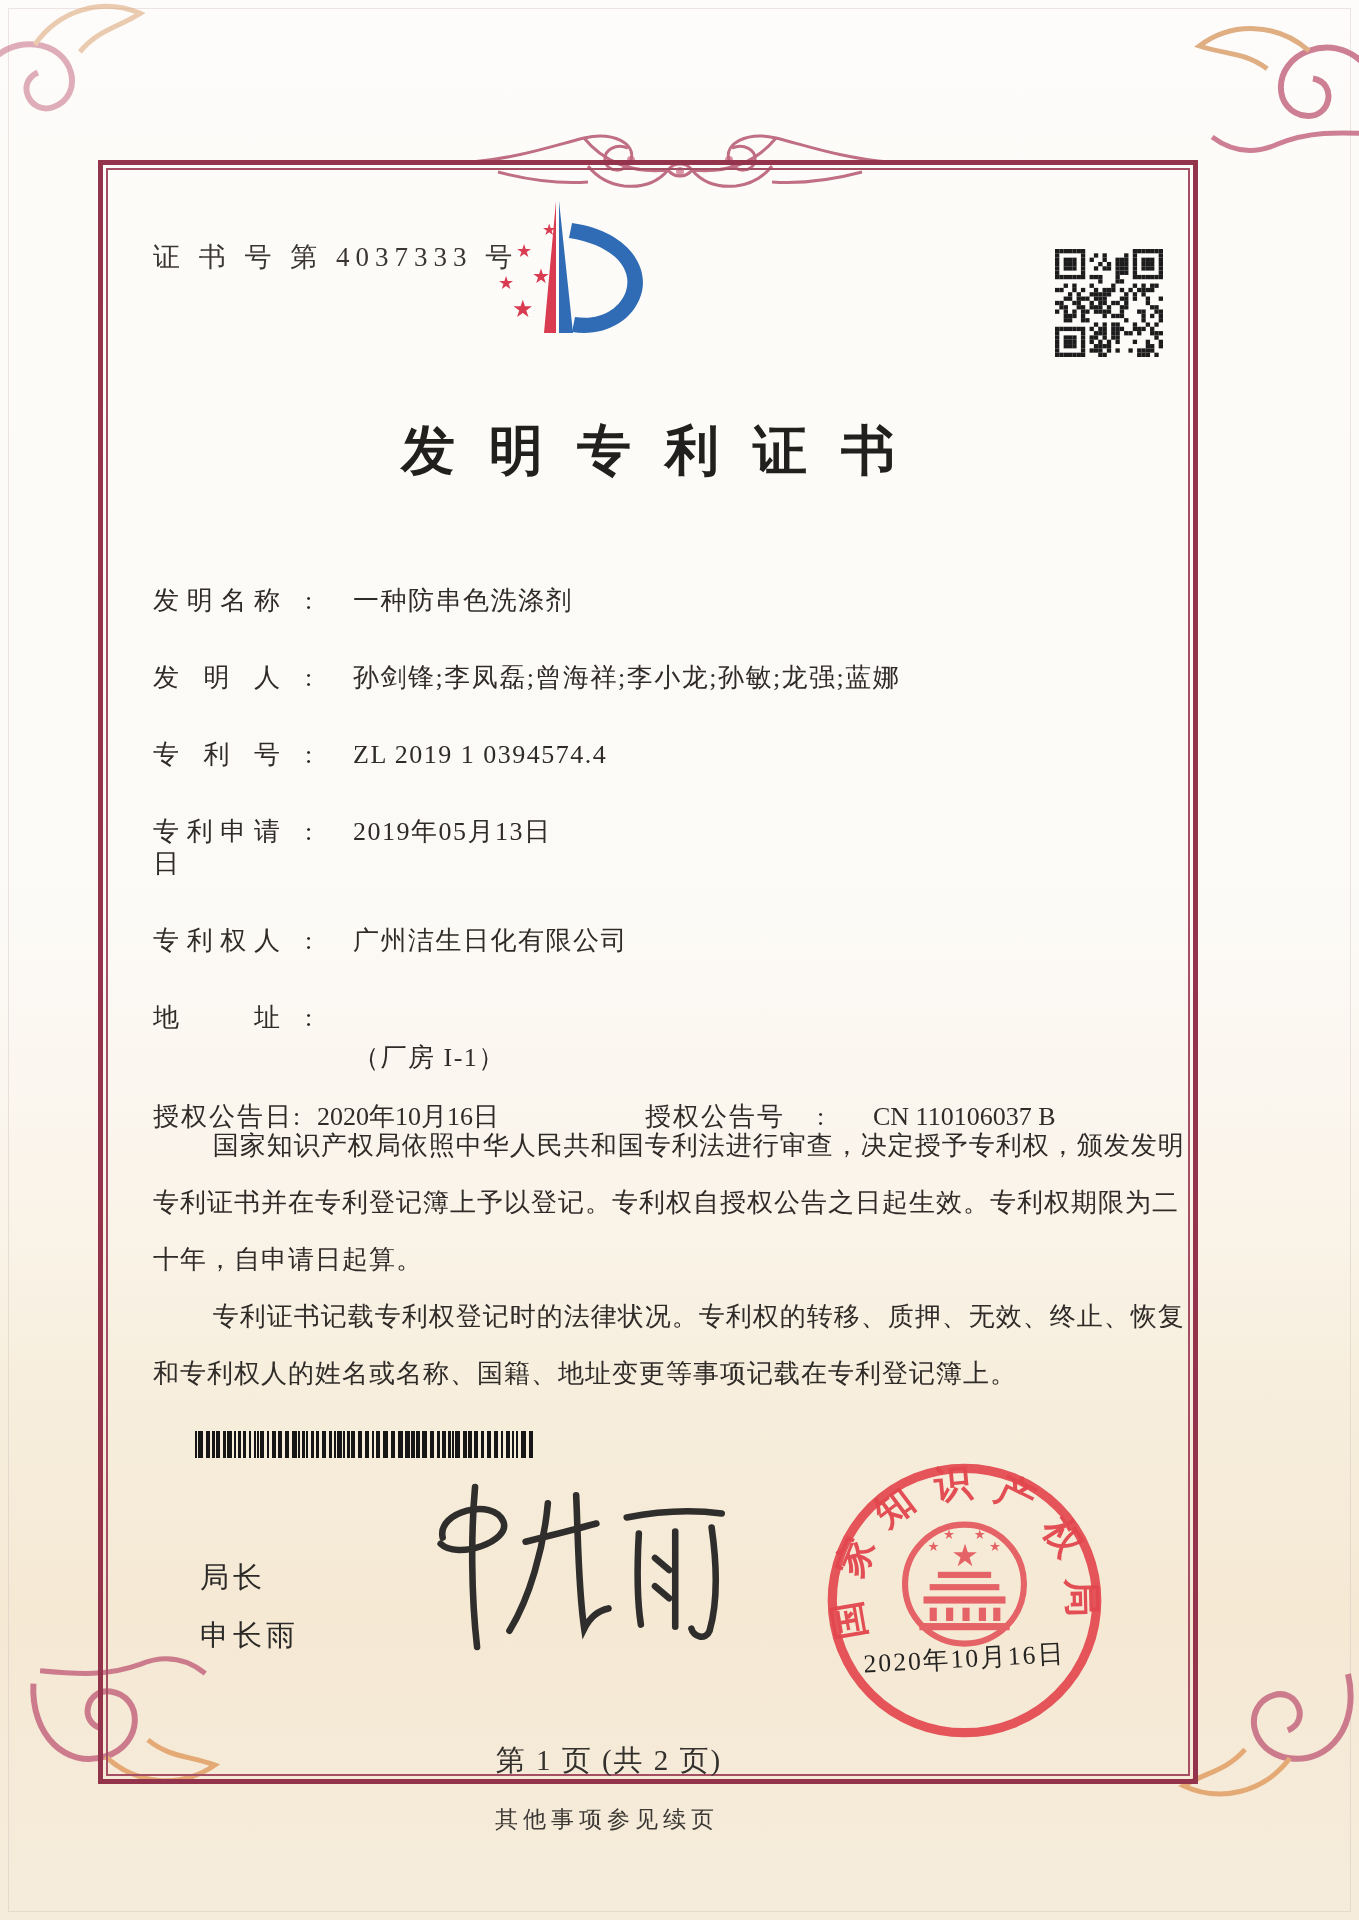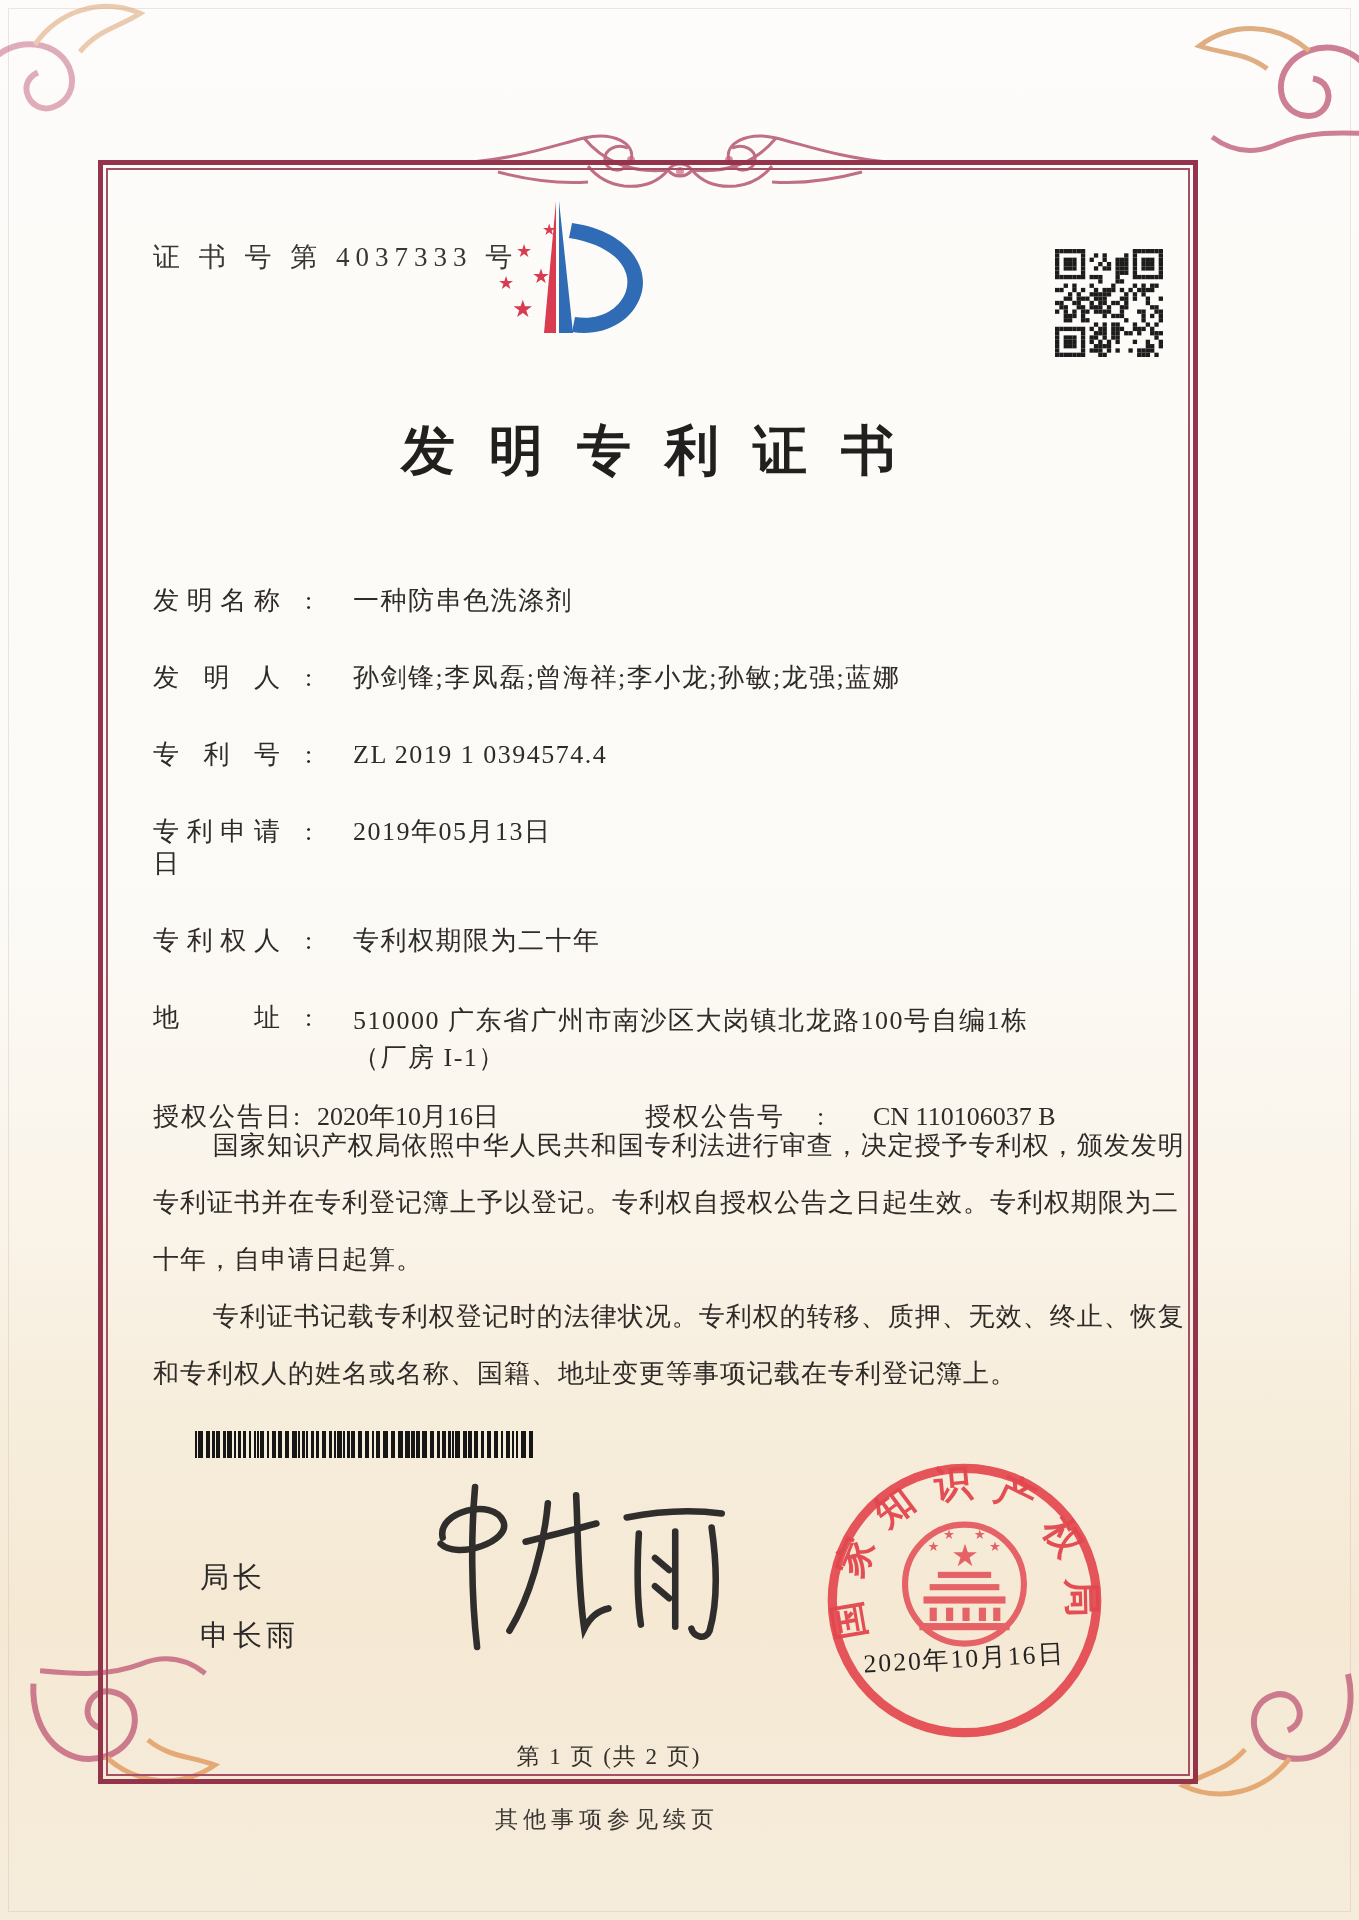--- a/index.html
+++ b/index.html
@@ -46,21 +46,21 @@
   .glabel{letter-spacing:2px;flex:none;text-align:right;}
   
   .body-text{position:absolute;left:50px;top:952px;width:1042px;font-size:26px;line-height:57px;letter-spacing:1px;}
   .body-text p{margin:0;text-indent:2.3em;}
   
   .barcode{position:absolute;left:92px;top:1266px;width:340px;height:27px;}
   .director{position:absolute;left:97px;top:1383px;font-size:29px;letter-spacing:4px;color:#2c2a28;}
   .director div{line-height:58px;}
   .signature{position:absolute;left:288px;top:1312px;width:344px;height:182px;}
   .seal{position:absolute;left:718px;top:1292px;width:287px;height:287px;}
-  .page-info{position:absolute;left:0;top:1576px;width:1012px;text-align:center;font-size:23px;letter-spacing:2px;color:#33302d;}
+  .page-info{position:absolute;left:0;top:1576px;width:1012px;text-align:center;font-size:29px;letter-spacing:2px;color:#33302d;}
   .footer-note{position:absolute;left:0;top:1804px;width:1214px;text-align:center;font-size:23px;letter-spacing:5px;color:#3c3835;}
   
   .top-ornament{position:absolute;left:468px;top:110px;width:424px;height:100px;}
   .flourish{position:absolute;width:200px;height:200px;opacity:.8;}
   .fl-tr{right:-28px;top:-34px;transform:scaleX(-1) rotate(8deg);}
   .fl-tl{left:-40px;top:-46px;transform:rotate(-6deg);opacity:.5;}
   .fl-bl{left:28px;top:1642px;transform:scaleY(-1) rotate(6deg);}
   .fl-br{right:-6px;top:1648px;transform:scale(-1,-1) rotate(-4deg);}
 </style>
 </head>
@@ -440,26 +440,26 @@
         <span class="fval">ZL 2019 1 0394574.4</span>
       </div>
       <div class="frow">
         <span class="flabel">专利申请日</span>
           <span class="colon">:</span>
         <span class="fval">2019年05月13日</span>
       </div>
       <div class="frow">
         <span class="flabel">专利权人</span>
           <span class="colon">:</span>
-        <span class="fval">专利权期限为二十年</span>
+        <span class="fval">广州洁生日化有限公司</span>
       </div>
       <div class="frow addr">
         <span class="flabel">地址</span>
           <span class="colon">:</span>
-        <span class="fval"><span>510000 广东省广州市南沙区大岗镇北龙路100号自编1栋</span><br>
+        <span class="fval"><br>
           <span>（厂房 I-1）</span></span>
       </div>
       <div class="grant-row">
         <span class="grant-left">
           <span class="glabel">授权公告日</span>
             <span class="colon">:</span>
           <span>2020年10月16日</span>
         </span>
         <span class="grant-right">
           <span class="glabel">授权公告号</span>

